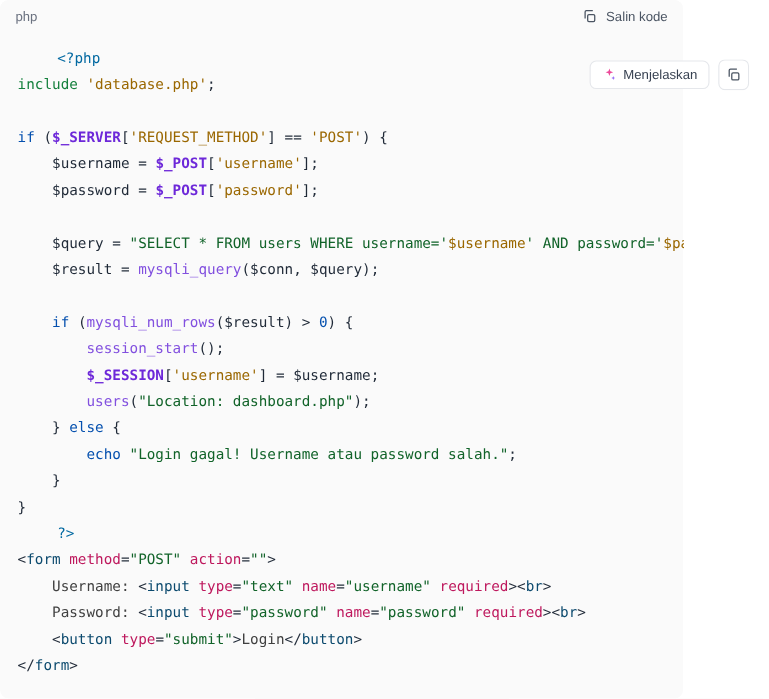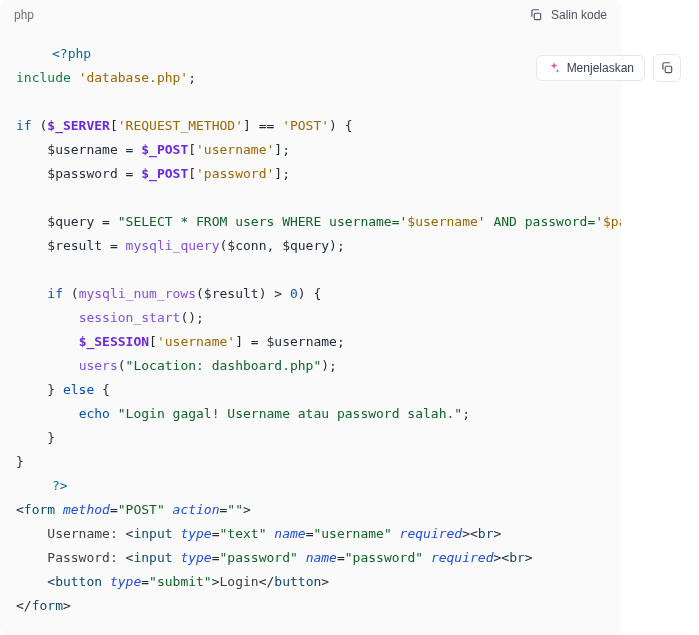--- a/index.html
+++ b/index.html
@@ -97,21 +97,21 @@
     .c-func-include { color: #15803d; }
     .c-string { color: #9a6700; }
     .c-string2 { color: #116329; }
     .c-var { color: #1f2937; }
     .c-global { color: #6d28d9; font-weight: bold; }
     .c-func { color: #8250df; }
     .c-num { color: #0550ae; }
     .c-op { color: #1f2937; }
     .c-punct { color: #1f2937; }
     .c-tag { color: #0c4a6e; }
-    .c-attr { color: #1d4ed8; font-style: italic; }
+    .c-attr { color: #be185d; }
     .c-attrval { color: #116329; }
     .c-text { color: #404040; }
   </style>
 </head>
 <body>
 
 <div class="code-block">
   <div class="header">
     <span class="lang-label">php</span>
     <button class="copy-btn">

